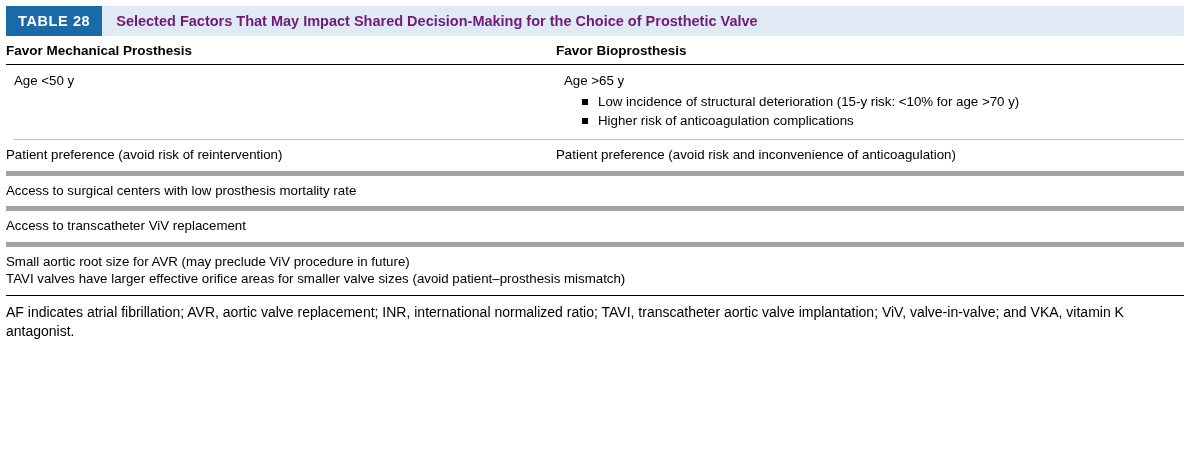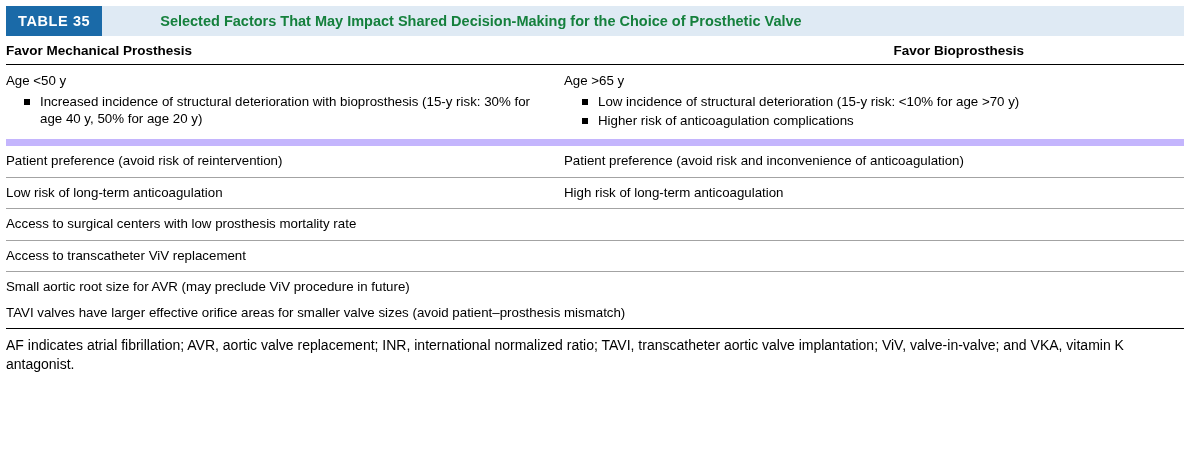--- a/index.html
+++ b/index.html
@@ -31,35 +31,33 @@
     background: #1a6aa8;
     color: #ffffff;
     font-weight: bold;
     font-size: 14.5px;
     letter-spacing: 0.6px;
     display: flex;
     align-items: center;
     padding: 0 12px;
   }
   .title-text {
-    color: #15803d;
+    color: #701a75;
     font-weight: bold;
     font-size: 14.5px;
     display: flex;
     align-items: center;
     padding-left: 14px;
-    margin-left: 44px;
   }
   
   .grid {
     margin: 0 8px 0 6px;
   }
   .row {
     display: flex;
-    gap: 8px;
   }
   .col-left {
     width: 550px;
     box-sizing: border-box;
     padding-right: 10px;
   }
   .col-right {
     flex: 1;
     box-sizing: border-box;
     padding-right: 6px;
@@ -68,31 +66,32 @@
     border-bottom: 1.6px solid #000;
     padding: 7px 0 6px 0;
   }
   .head-left {
     font-weight: bold;
     font-size: 13.5px;
   }
   .head-right {
     font-weight: bold;
     font-size: 13.5px;
-    text-align: right;
+    text-align: left;
     padding-right: 160px;
   }
   
   .body-row {
-    border-bottom: 1px solid #a3a3a3;
+    border-bottom: 5px solid #a3a3a3;
     padding: 6px 0 7px 0;
   }
   .body-row.first {
-    border-bottom: 7px solid #c4b5fd;
+    border-bottom: 1px solid #c4b5fd;
     padding-top: 7px;
+    margin-left: 8px;
   }
   .cell-text {
     font-size: 13.3px;
     line-height: 1.32;
   }
   .hang {
     padding-left: 14px;
     text-indent: -14px;
   }
   ul.bullets {
@@ -128,39 +127,35 @@
     font-size: 14px;
     line-height: 1.33;
   }
 </style>
 </head>
 <body>
 
 <div class="table-wrap">
 
   <div class="title-bar">
-    <div class="title-badge">TABLE 35</div>
+    <div class="title-badge">TABLE 28</div>
     <div class="title-text">Selected Factors That May Impact Shared Decision-Making for the Choice of Prosthetic Valve</div>
   </div>
 
   <div class="grid">
 
     <div class="row head-row">
       <div class="col-left head-left">Favor Mechanical Prosthesis</div>
       <div class="col-right head-right">Favor Bioprosthesis</div>
     </div>
 
     <div class="row body-row first">
       <div class="col-left">
         <div class="cell-text">Age &lt;50 y</div>
         <ul class="bullets">
-          <li>
-              <span class="sq"></span>
-              <span class="li-text">Increased incidence of structural deterioration with bioprosthesis (15-y risk: 30% for age 40 y, 50% for age 20 y)</span>
-            </li>
         </ul>
       </div>
       <div class="col-right">
         <div class="cell-text">Age &gt;65 y</div>
         <ul class="bullets">
           <li>
               <span class="sq"></span>
               <span class="li-text">Low incidence of structural deterioration (15-y risk: &lt;10% for age &gt;70 y)</span>
             </li>
           <li>
@@ -173,28 +168,20 @@
 
     <div class="row body-row">
       <div class="col-left">
         <div class="cell-text hang">Patient preference (avoid risk of reintervention)</div>
       </div>
       <div class="col-right">
         <div class="cell-text hang">Patient preference (avoid risk and inconvenience of anticoagulation)</div>
       </div>
     </div>
 
-    <div class="row body-row">
-      <div class="col-left">
-        <div class="cell-text hang">Low risk of long-term anticoagulation</div>
-      </div>
-      <div class="col-right">
-        <div class="cell-text hang">High risk of long-term anticoagulation</div>
-      </div>
-    </div>
 
 
     <div class="row body-row">
       <div class="col-right">
         <div class="cell-text hang">Access to surgical centers with low prosthesis mortality rate</div>
       </div>
     </div>
 
     <div class="row body-row">
       <div class="col-right">

